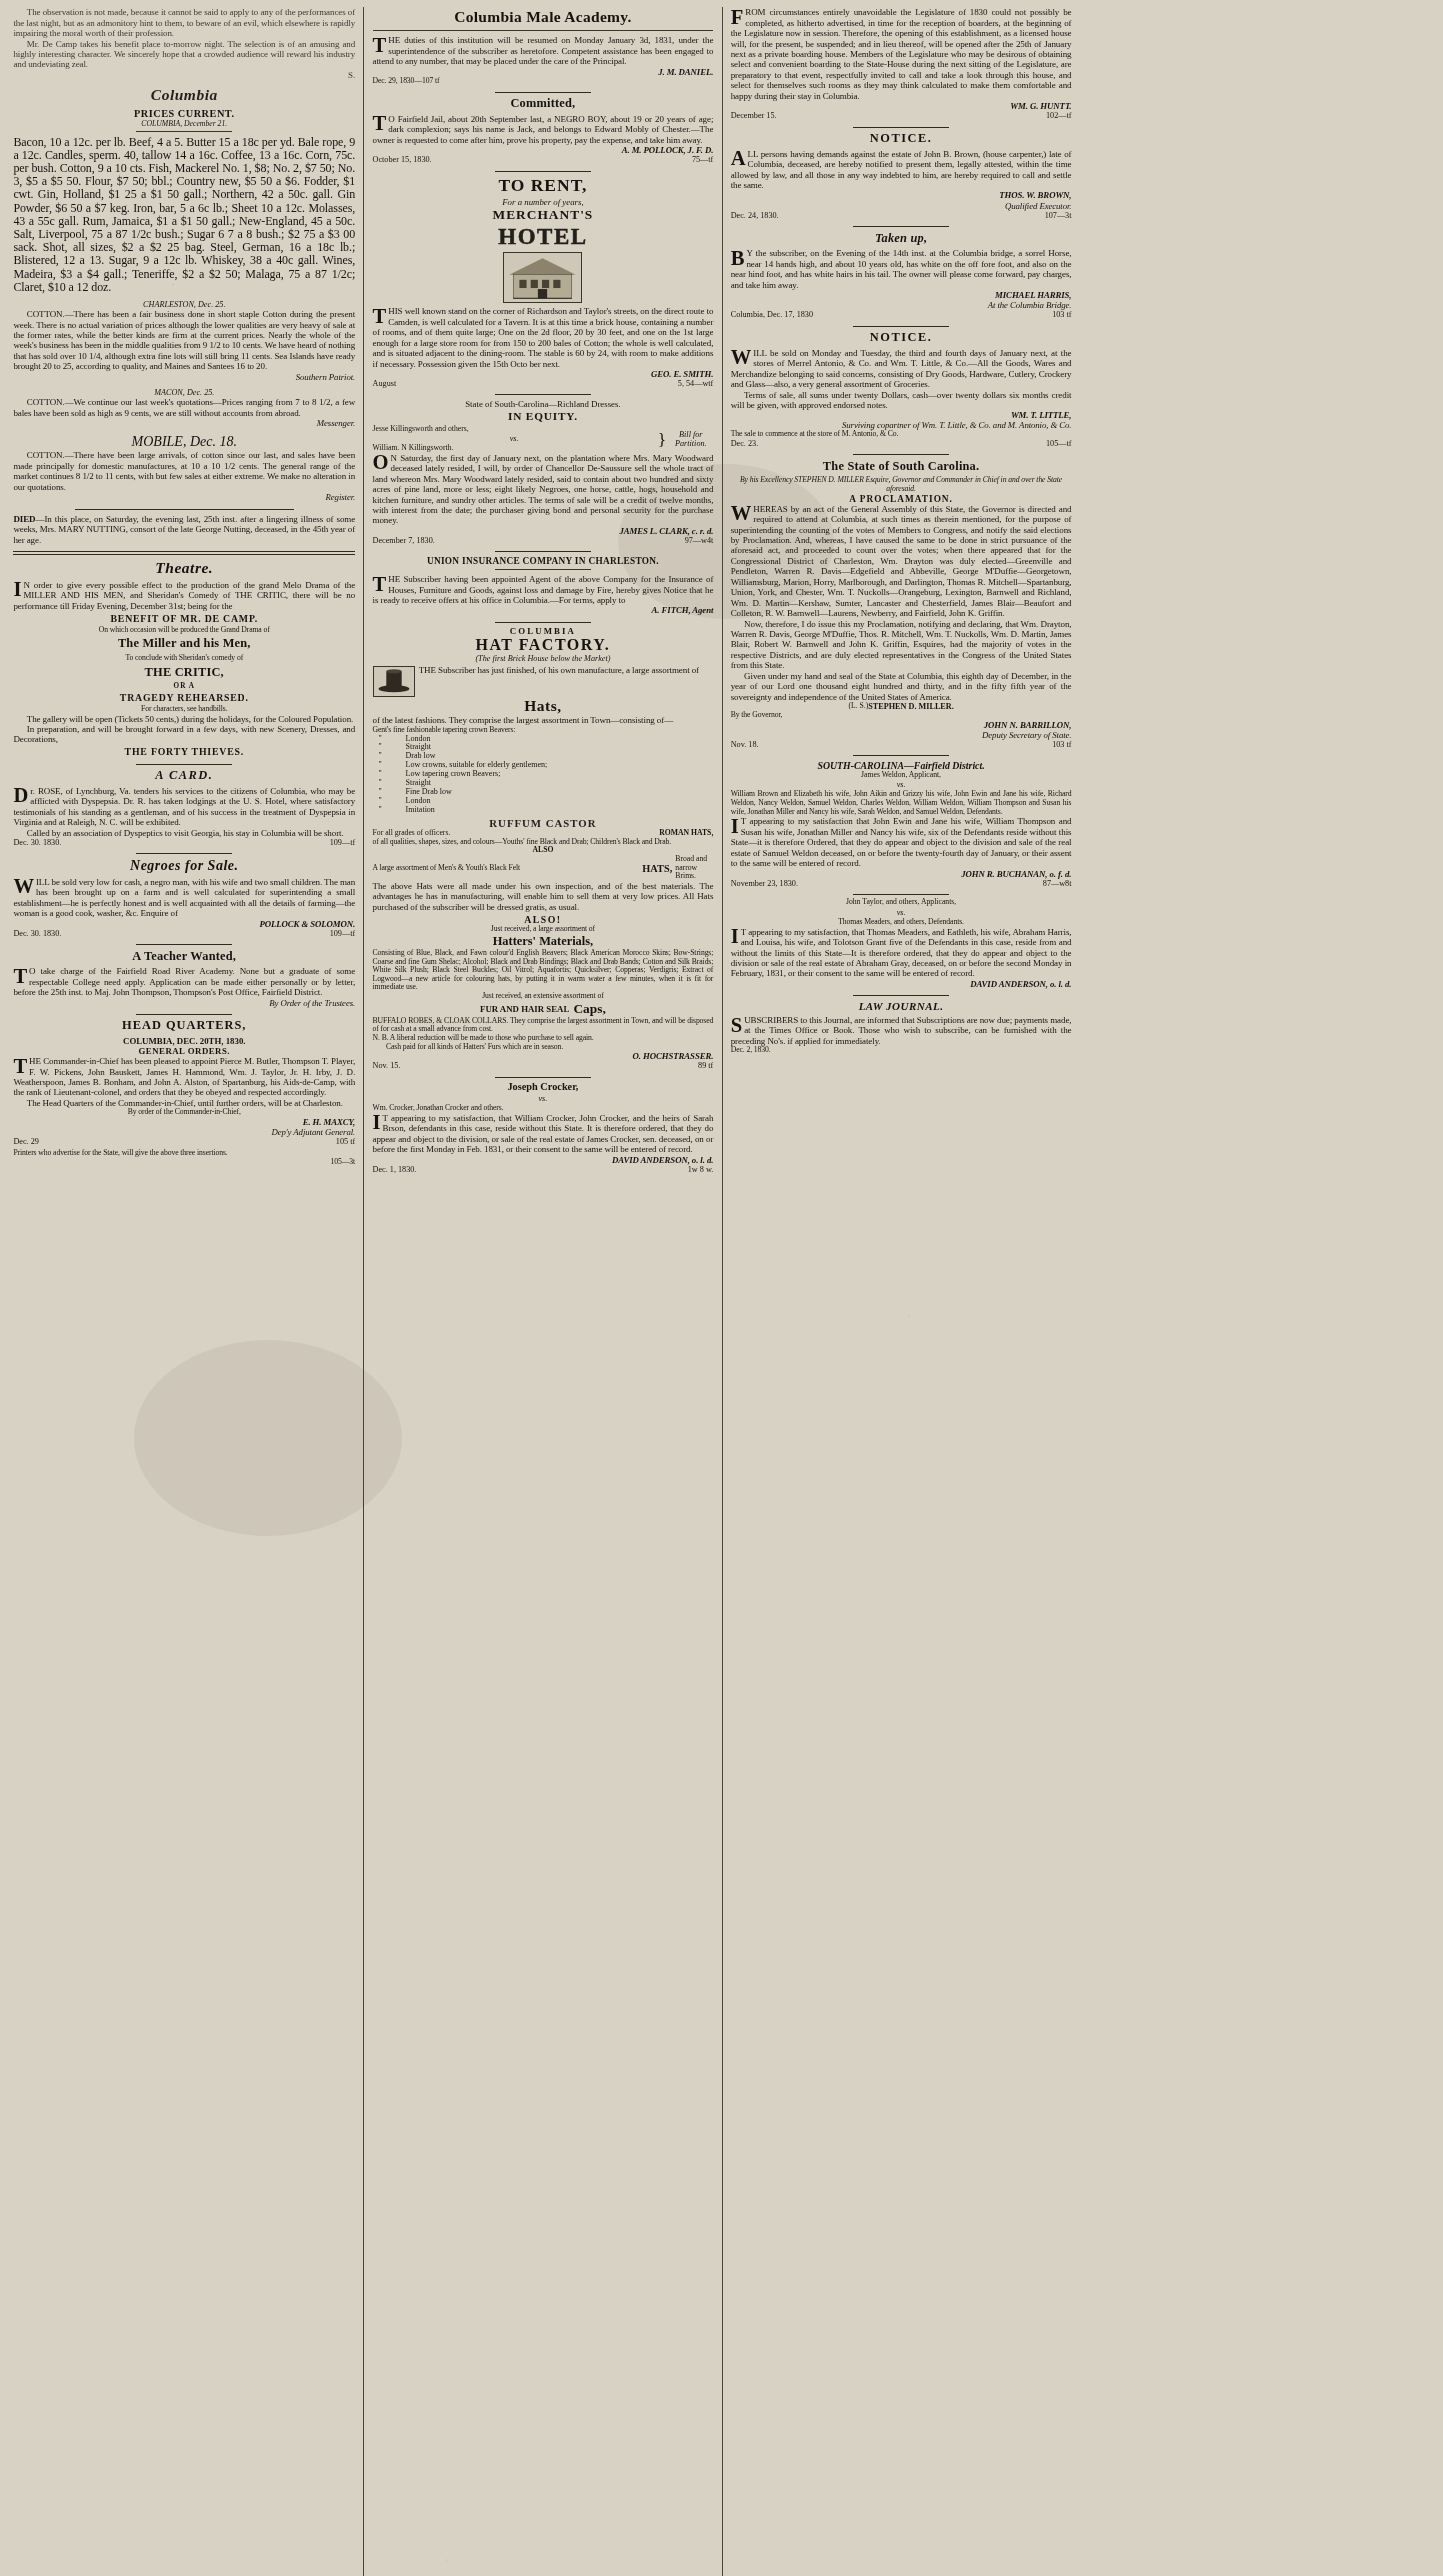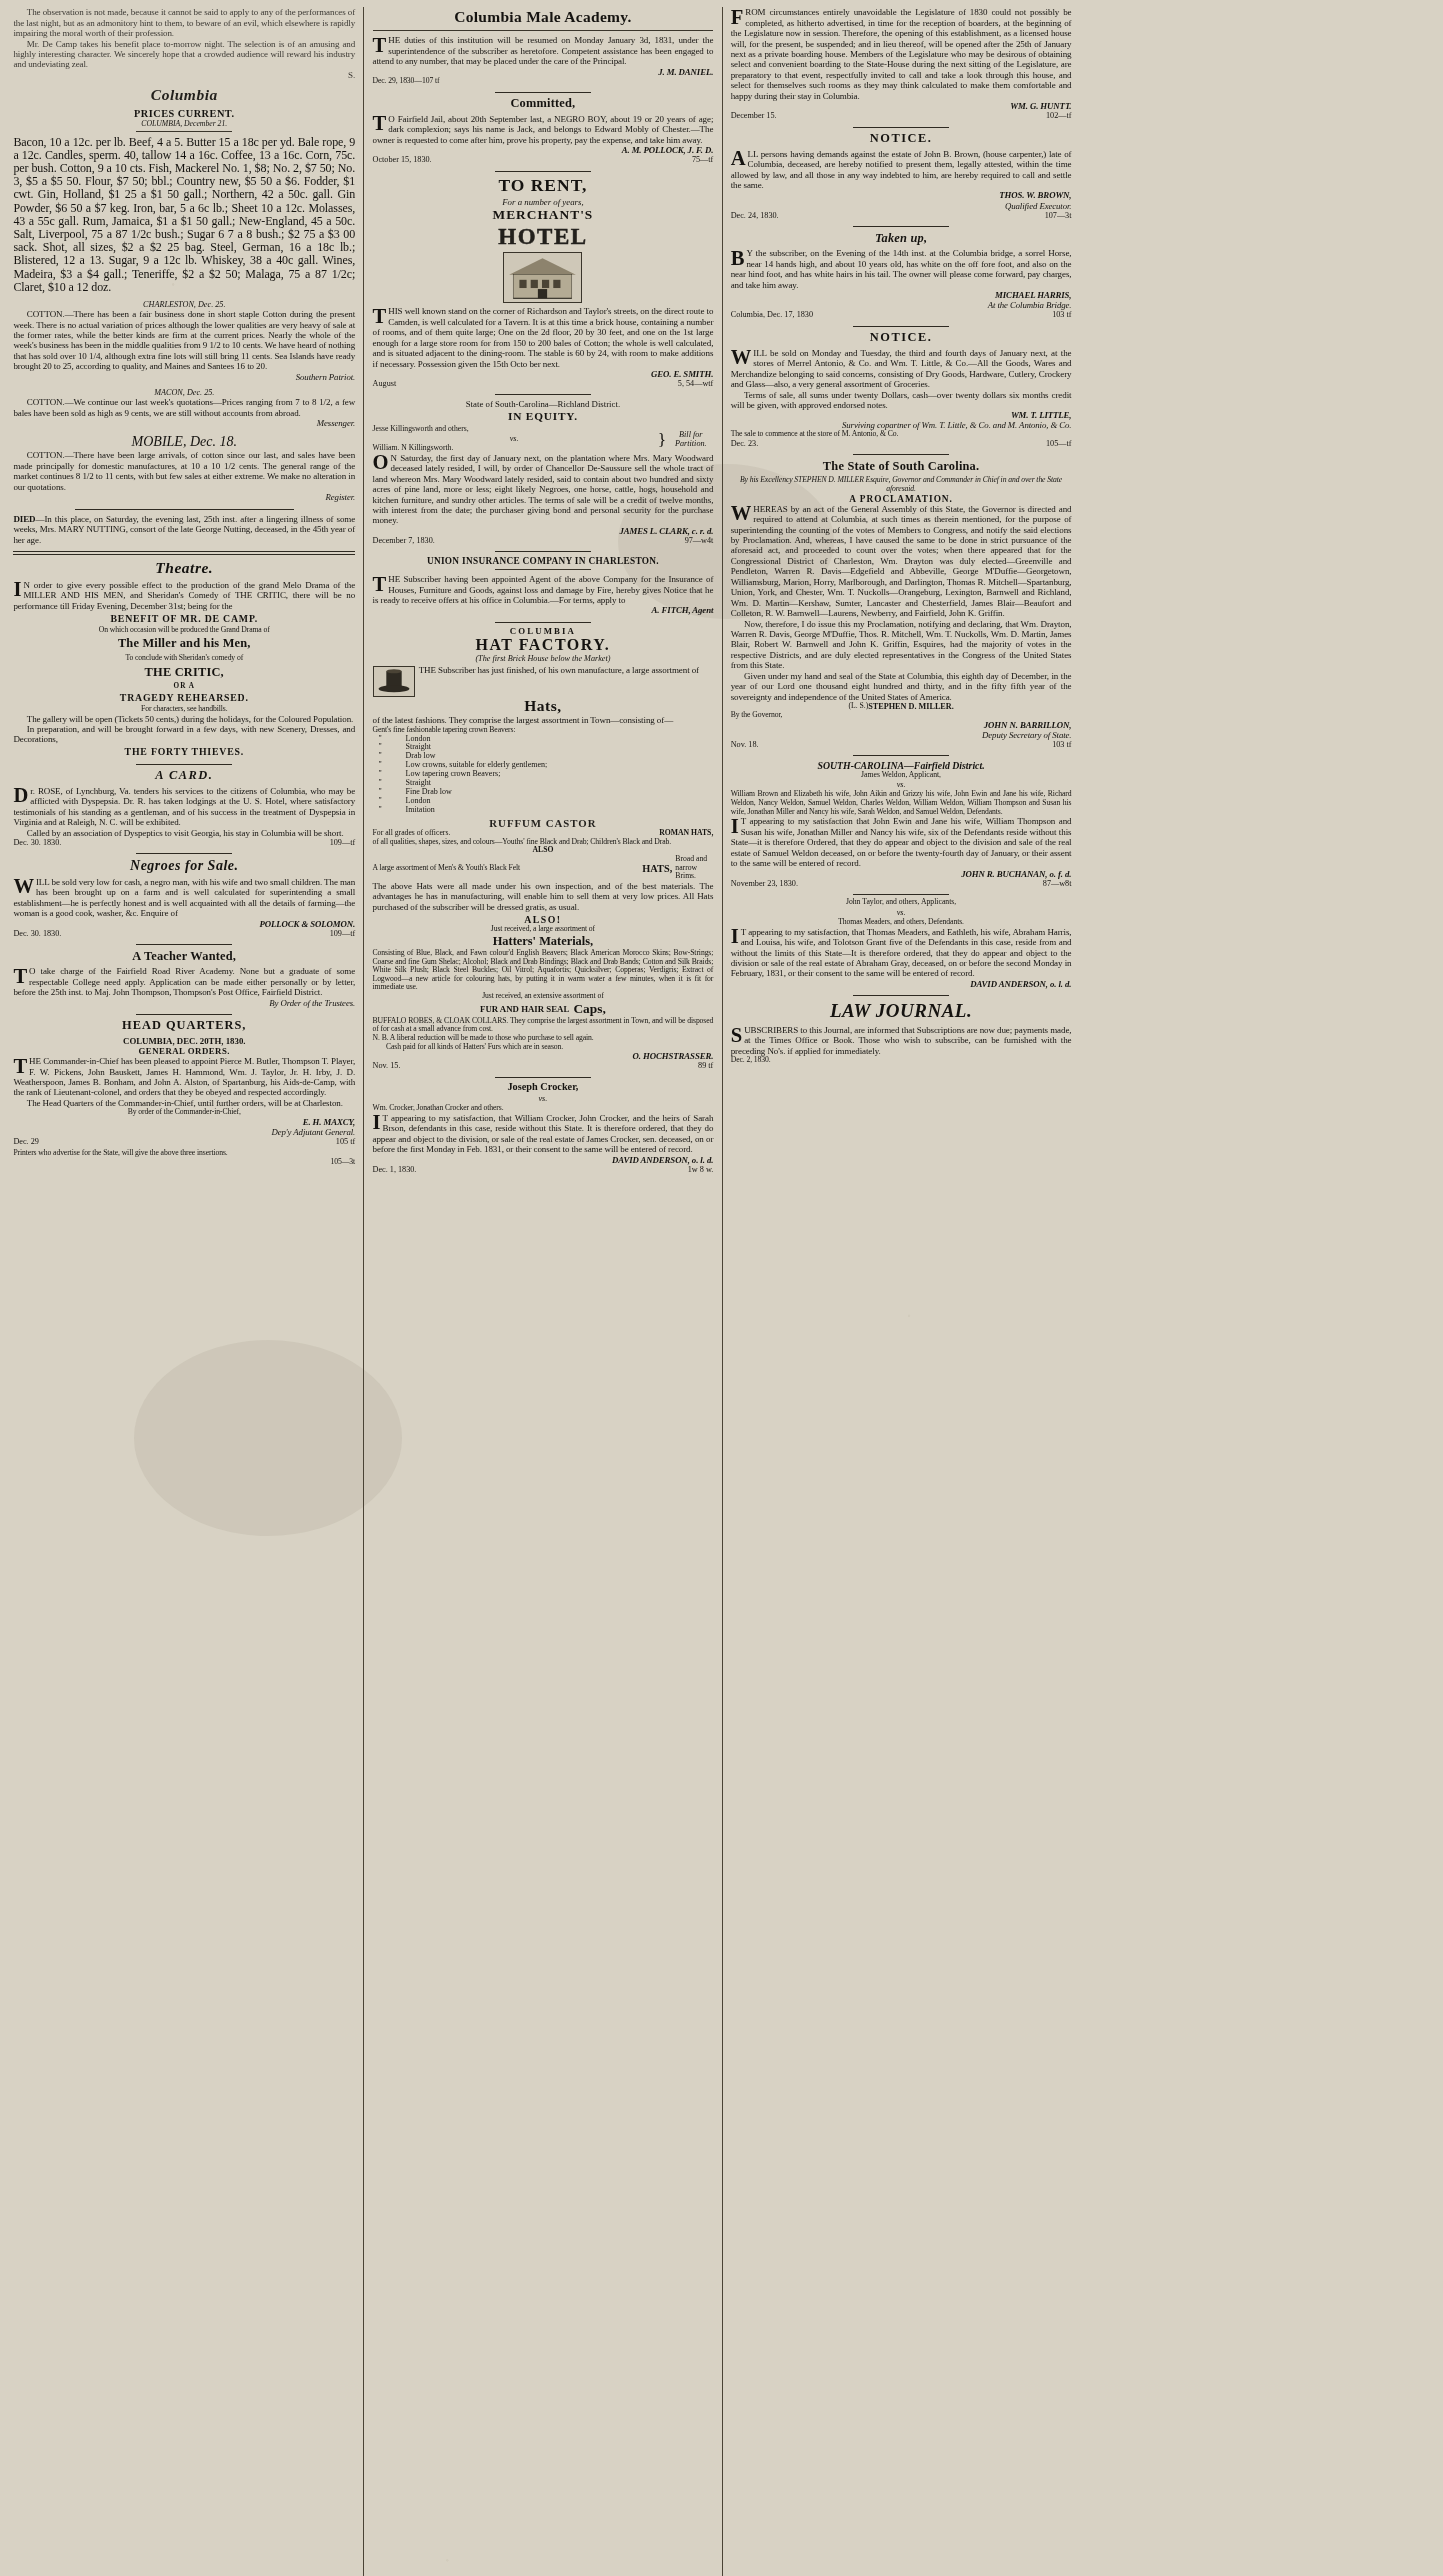--- a/index.html
+++ b/index.html
@@ -316,21 +316,21 @@
         <p class="sig bold">GEO. E. SMITH.</p>
         <div class="row2">
           <span>August</span>
           <span>5, 54—wtf</span>
         </div>
       </div>
 
       <hr class="rule">
 
       <div class="blk">
-        <div class="center" style="font-size:8.8px;">State of South-Carolina—Richland District.</div>
+        <div class="center" style="font-size:8.8px;">State of South-Carolina—Richland Dresses.</div>
         <h4 class="head" style="font-size:11.3px;">IN EQUITY.</h4>
         <div style="display:flex;align-items:center;justify-content:space-between;">
           <div style="flex:1;">
             <div class="small">Jesse Killingsworth and others,</div>
             <div class="vs">vs.</div>
             <div class="small">William. N Killingsworth.</div>
           </div>
           <div style="font-size:17.5px;line-height:0.8;padding:0 2.1px;">}</div>
           <div class="brace" style="width:45px;">Bill for Partition.</div>
         </div>
@@ -523,21 +523,21 @@
         <div class="center small">John Taylor, and others, Applicants,</div>
         <div class="vs">vs.</div>
         <p class="t small center">Thomas Meaders, and others, Defendants.</p>
         <p class="t dropcap">IT appearing to my satisfaction, that Thomas Meaders, and Eathleth, his wife, Abraham Harris, and Louisa, his wife, and Tolotson Grant five of the Defendants in this case, reside from and without the limits of this State—It is therefore ordered, that they do appear and object to the division or sale of the real estate of Abraham Gray, deceased, on or before the second Monday in February, 1831, or their consent to the same will be entered of record.</p>
         <p class="sig bold">DAVID ANDERSON, o. l. d.</p>
       </div>
 
       <hr class="rule">
 
       <div class="blk">
-        <div class="script" style="font-size:19px;">LAW JOURNAL.</div>
+        <div class="script" style="font-size:11px;">LAW JOURNAL.</div>
         <p class="t dropcap">SUBSCRIBERS to this Journal, are informed that Subscriptions are now due; payments made, at the Times Office or Book. Those who wish to subscribe, can be furnished with the preceding No's. if applied for immediately.</p>
         <p class="t small">Dec. 2, 1830.</p>
       </div>
 
     </div>
 
   </div>
 </div>
 
 

